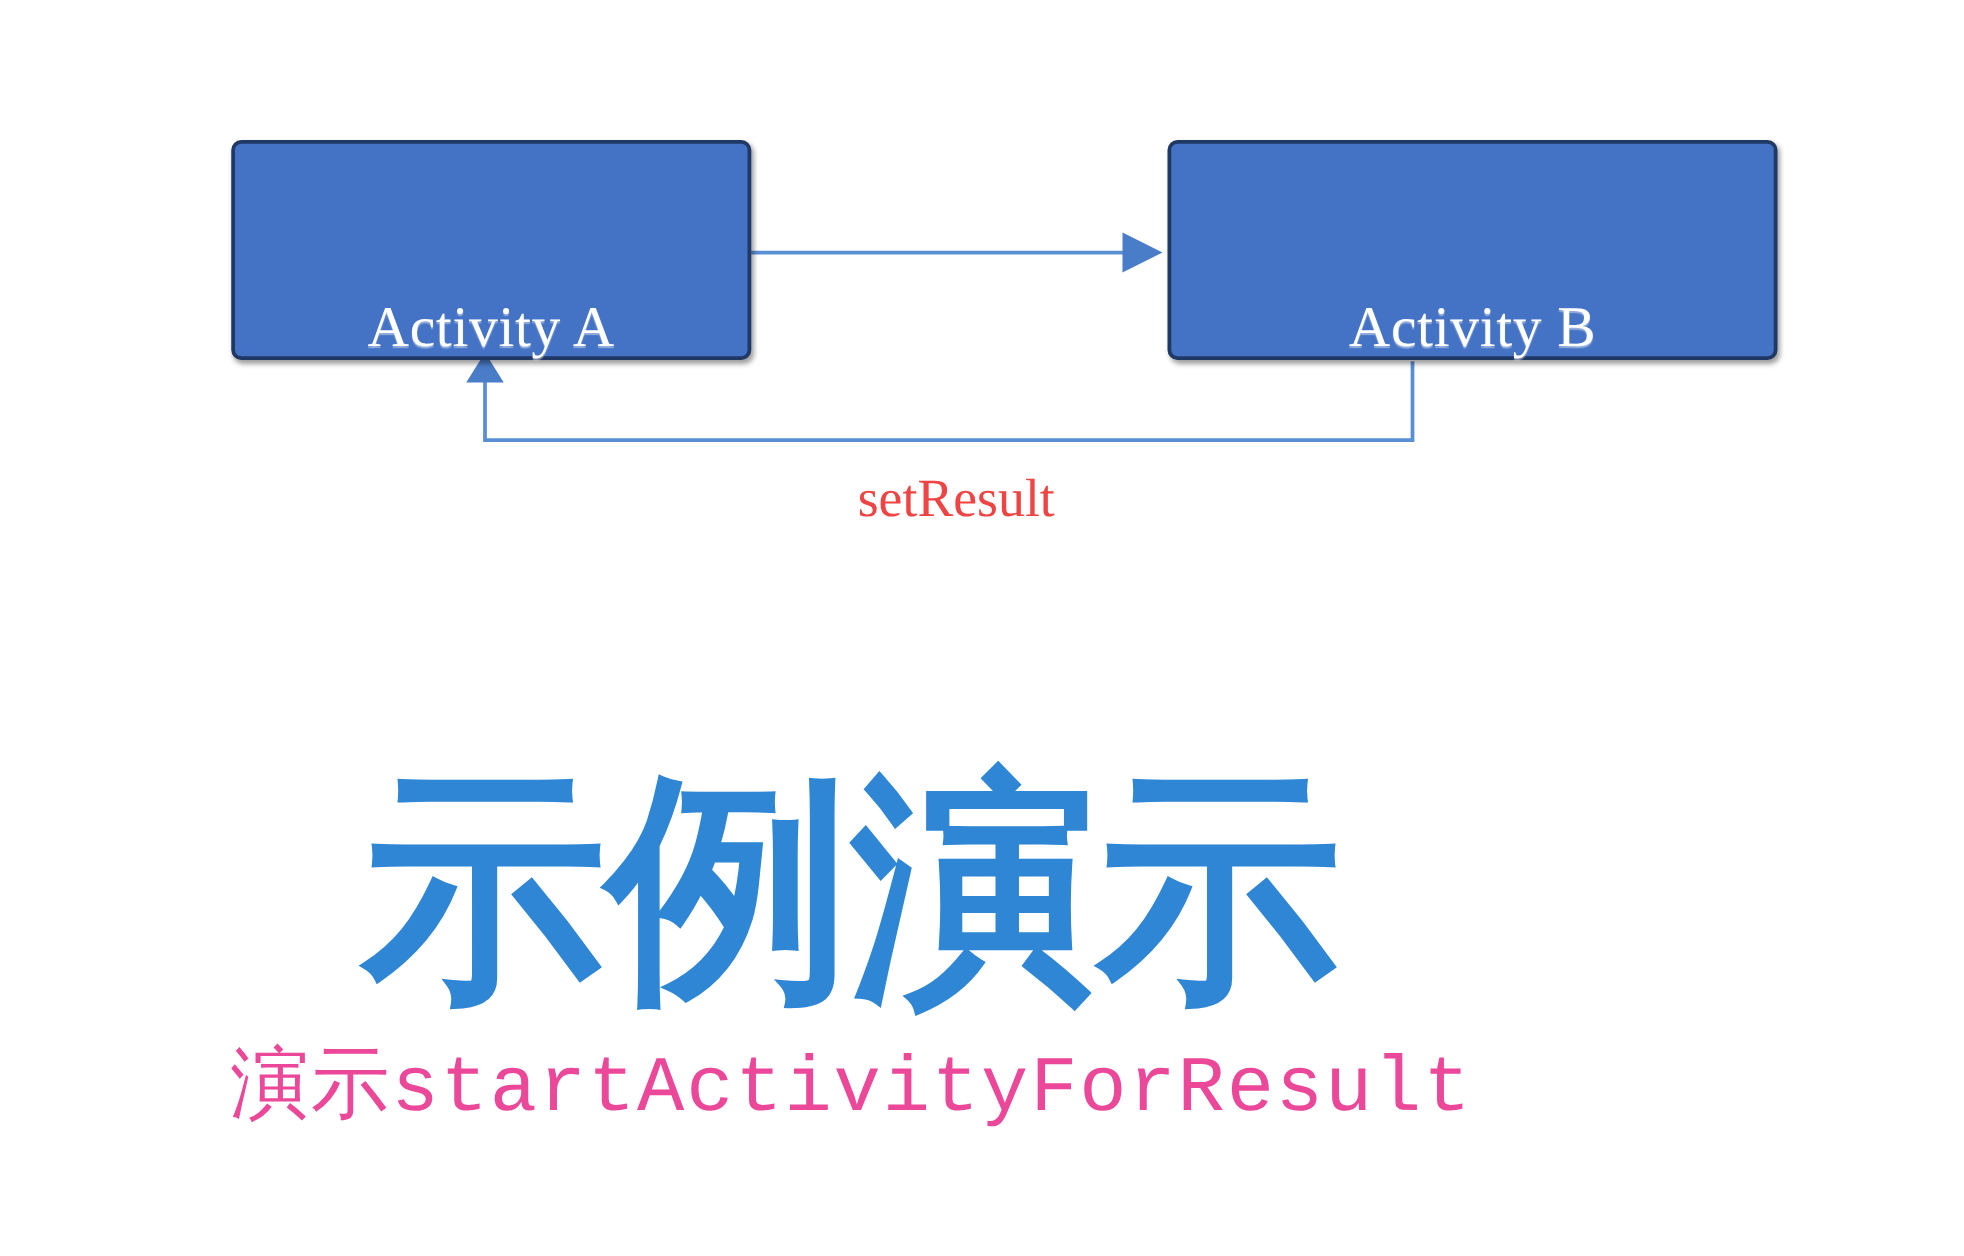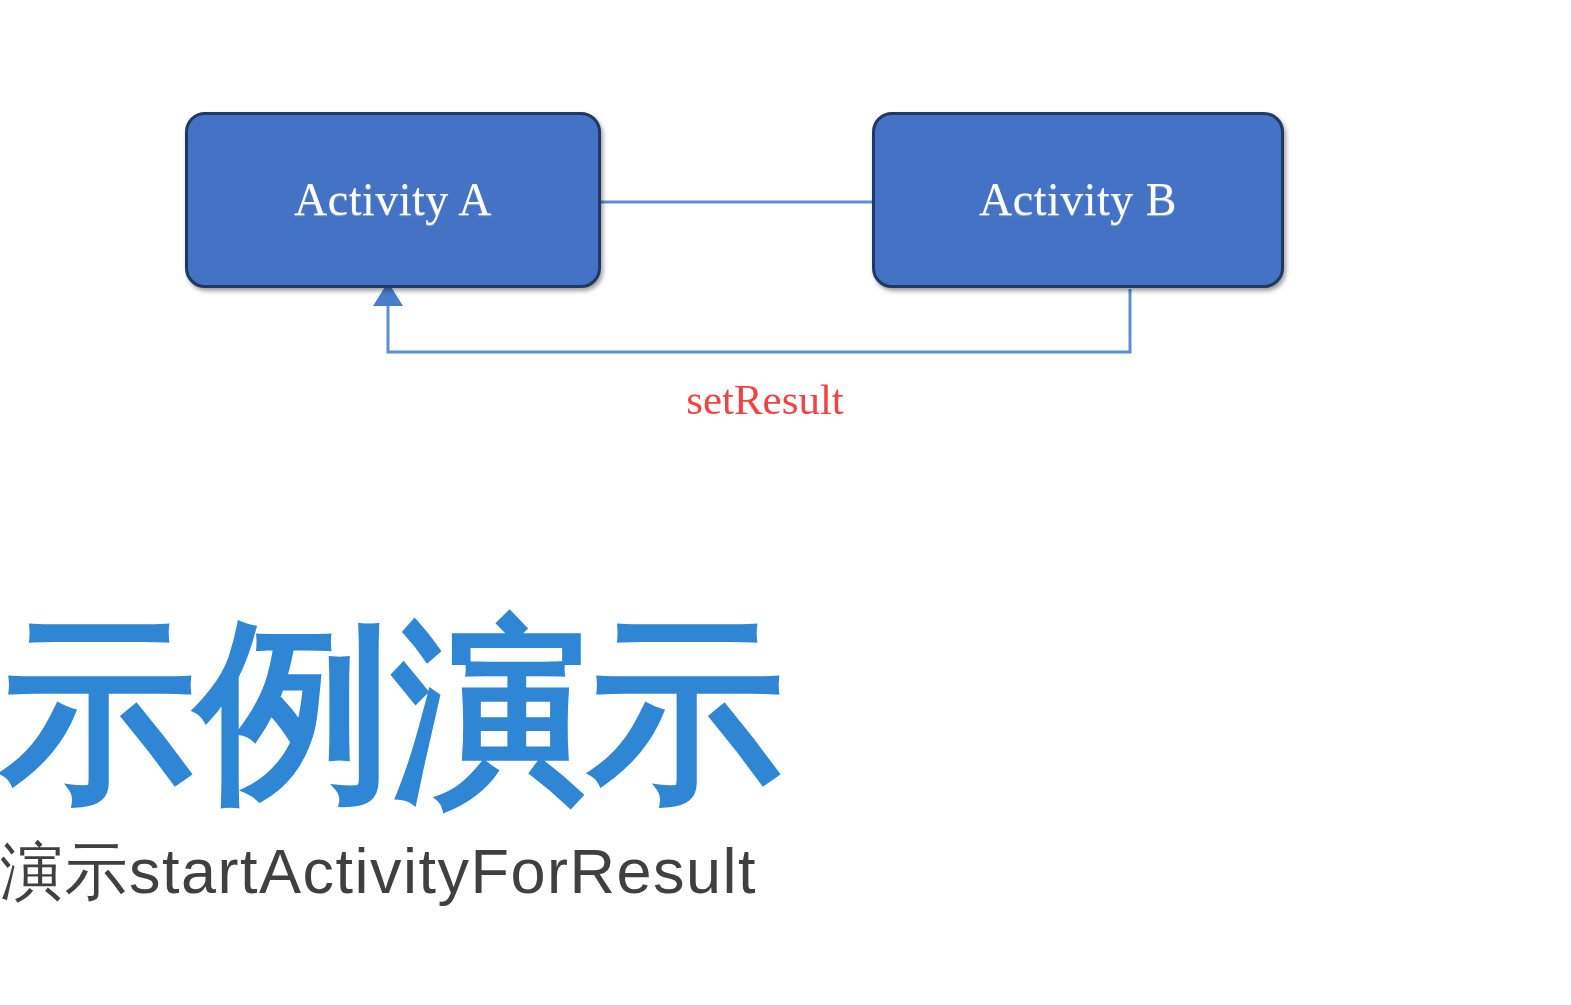--- a/index.html
+++ b/index.html
@@ -29,40 +29,40 @@
     position: absolute;
     left: 0;
     top: 0;
     width: 1571px;
     height: 470px;
   }
 
   .activity-box {
     position: absolute;
     box-sizing: border-box;
-    border-radius: 20px;
+    border-radius: 8px;
     border: 3px solid #1F3864;
     background: #4472C4;
     box-shadow: 2px 3px 4px rgba(0,0,0,0.38);
     display: flex;
-    align-items: center;
+    align-items: flex-end;
     justify-content: center;
   }
   .activity-box .label {
     font-family: "Liberation Serif", "DejaVu Serif", serif;
     font-size: 46px;
     line-height: 1;
     color: #ffffff;
     letter-spacing: 0.5px;
     text-shadow: 0 1px 1px rgba(255,255,255,0.45);
     white-space: nowrap;
   }
 
   #box-a { left: 185px; top: 112px; width: 416px; height: 176px; }
-  #box-b { left: 872px; top: 112px; width: 412px; height: 176px; }
+  #box-b { left: 934px; top: 112px; width: 488px; height: 176px; }
 
   .edge-svg {
     position: absolute;
     left: 0; top: 0;
     width: 1571px;
     height: 470px;
     overflow: visible;
   }
 
   .edge-label {
@@ -77,38 +77,39 @@
     color: #ef4444;
     white-space: nowrap;
   }
 
   
   .headline-block {
     position: absolute;
     left: 0;
     top: 610px;
     width: 1362px;
+    text-align: center;
   }
   .headline {
     font-family: "DejaVu Sans", "Liberation Sans", sans-serif;
     font-weight: 700;
     font-size: 196px;
     line-height: 1.04;
     color: #2E86D4;
     letter-spacing: 0px;
     white-space: nowrap;
     margin: 0;
     padding: 0;
   }
   .subtitle {
-    font-family: Liberation Sans, sans-serif;
+    font-family: Liberation Mono, monospace;
     font-weight: 400;
     font-size: 63px;
     line-height: 1;
-    color: #404040;
+    color: #ec4899;
     letter-spacing: 1.5px;
     white-space: nowrap;
     margin: 0;
     padding: 26px 0 0 0;
   }
 </style>
 </head>
 <body>
 
 <div id="stage">

